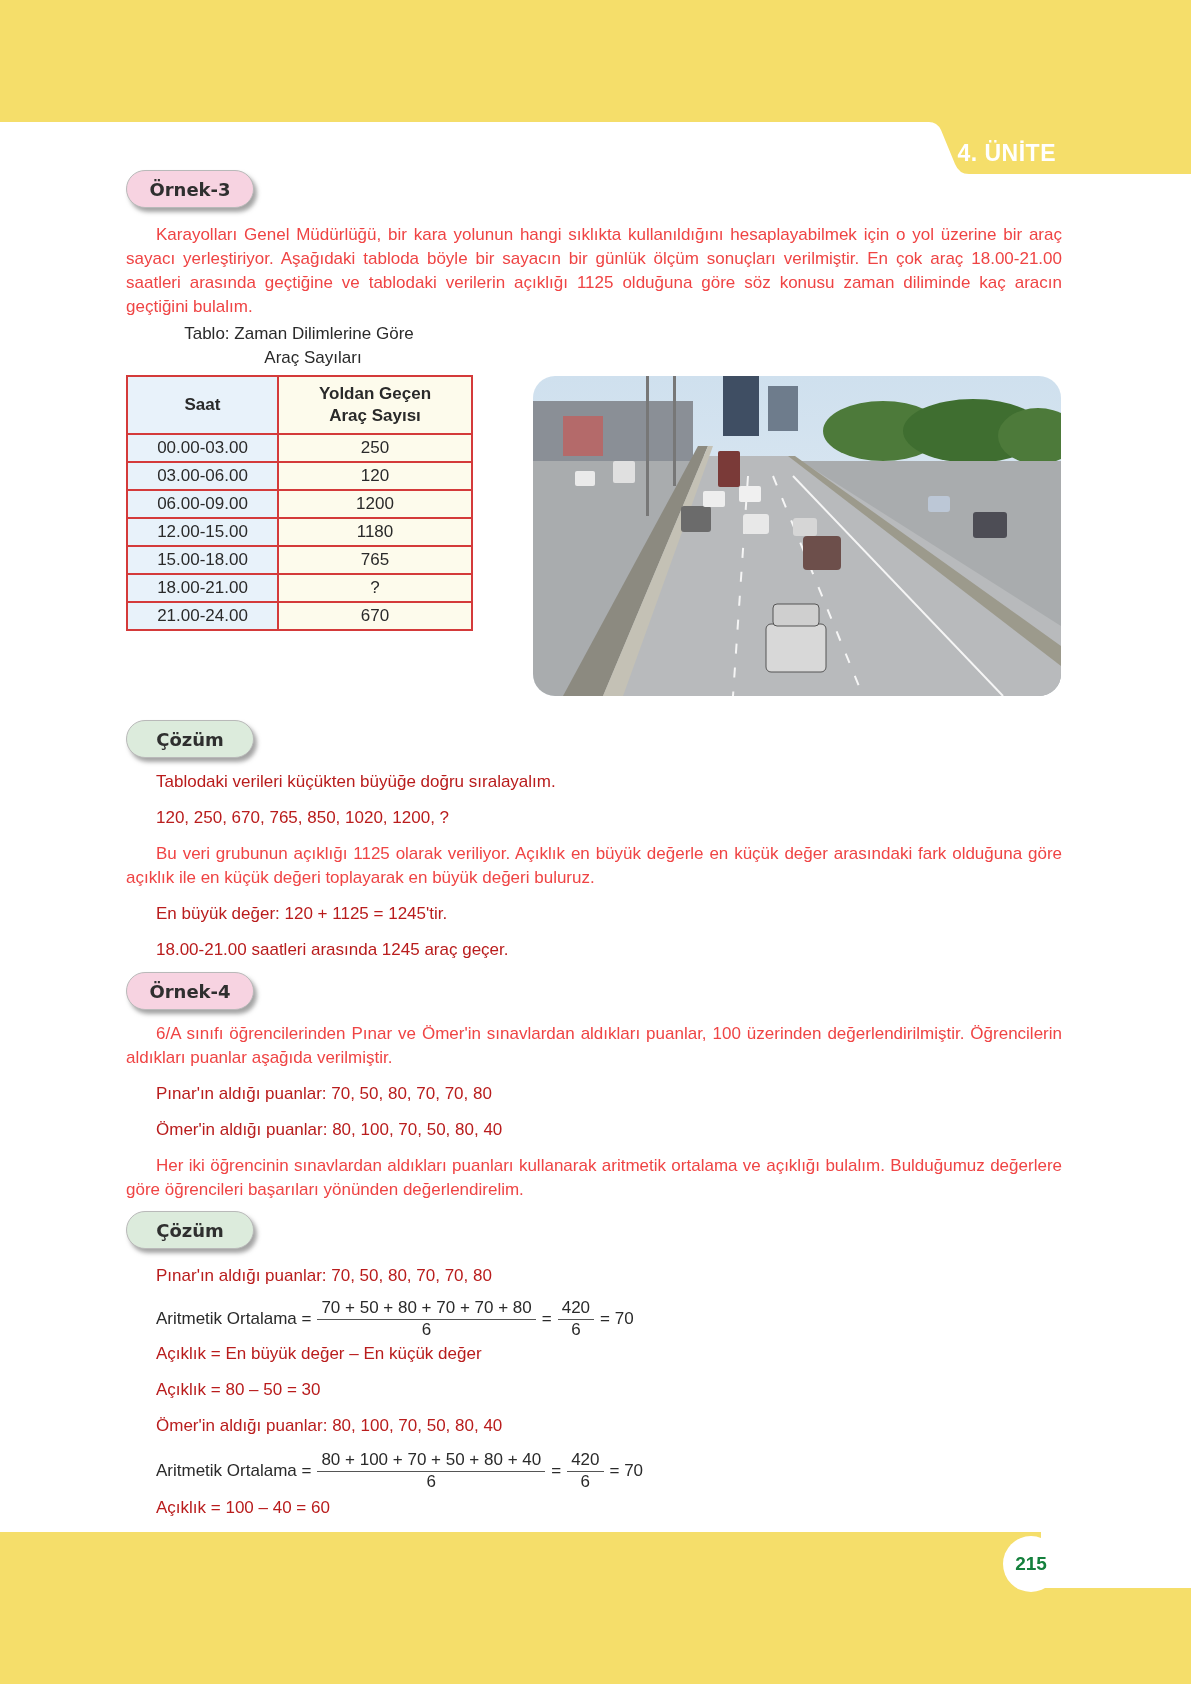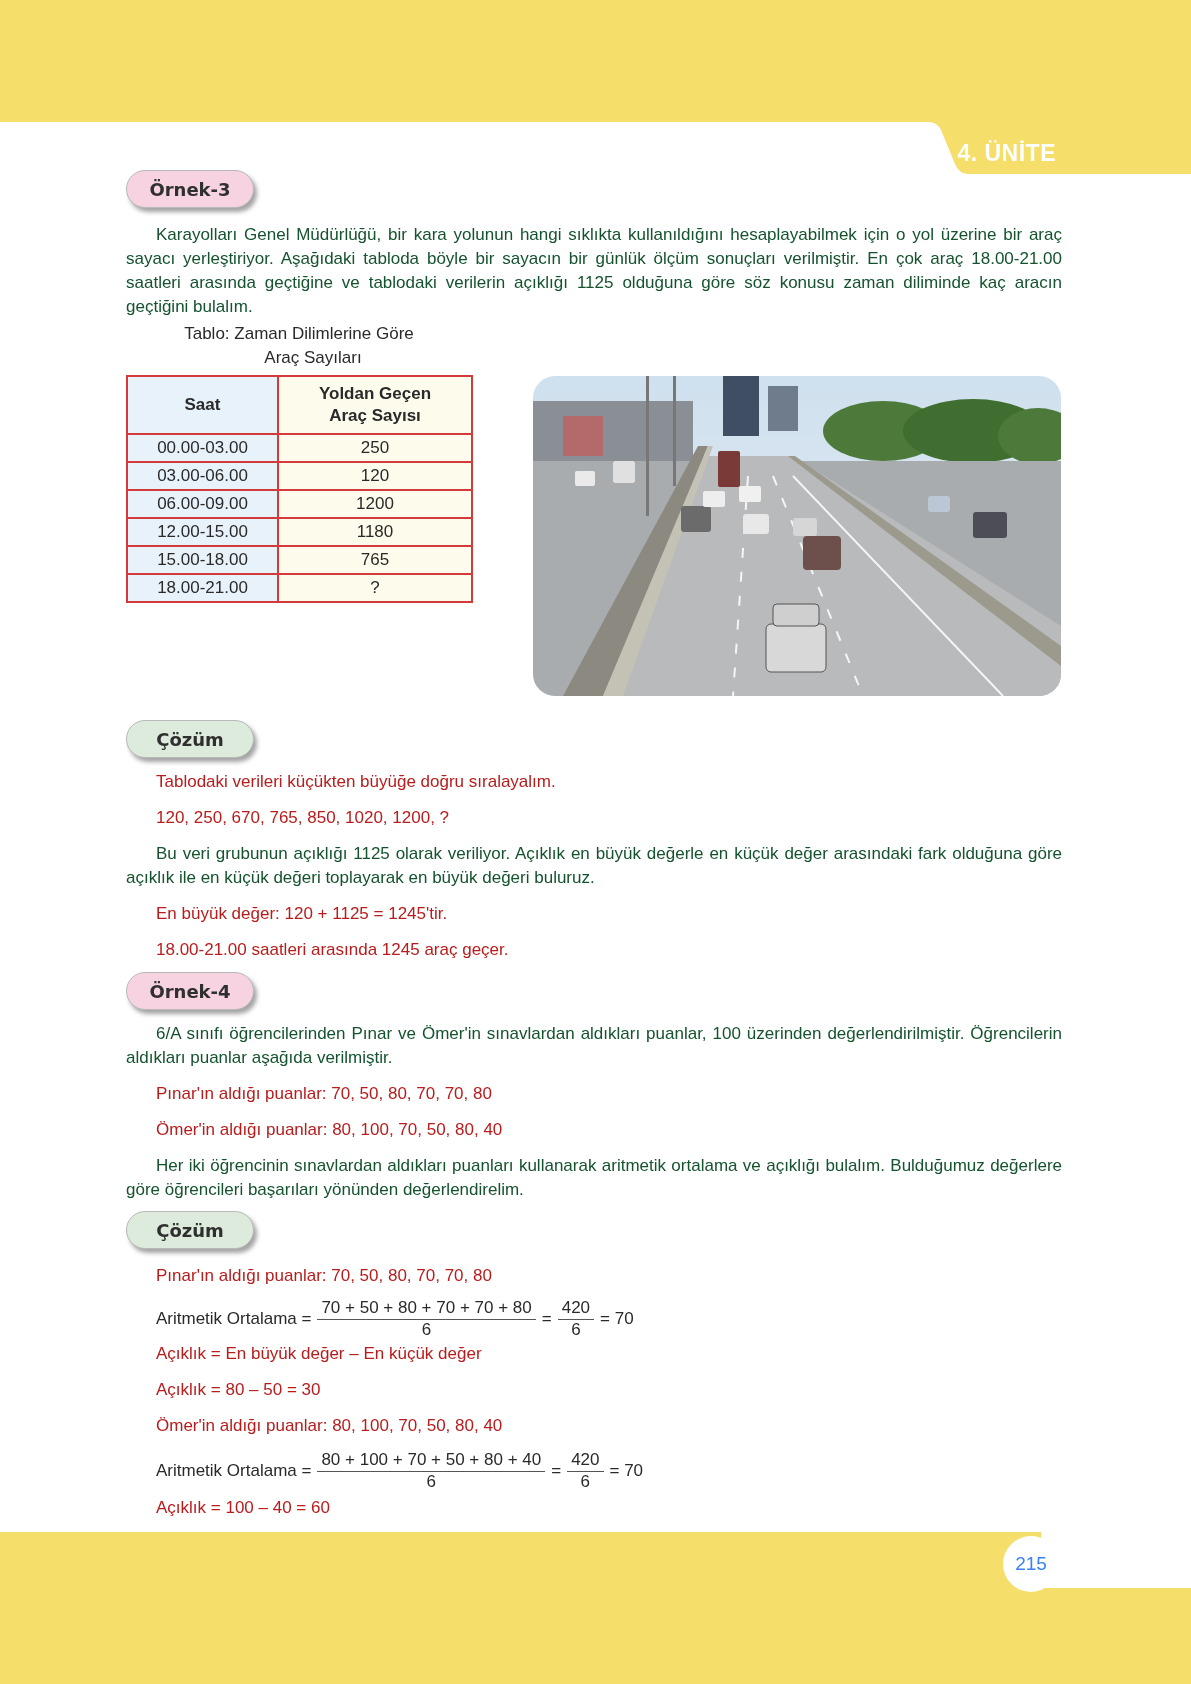--- a/index.html
+++ b/index.html
@@ -6,29 +6,29 @@
   html, body { width: 1191px; height: 1684px; background: #ffffff; }
   body { position: relative; overflow: hidden; font-family: "Liberation Sans", sans-serif; color: #2a2a2a; }
 
   .top-band { position: absolute; left: 0; top: 0; width: 1191px; height: 122px; background: #f5de6a; }
   .unit-tab { position: absolute; top: 122px; right: 0; width: 262px; height: 52px; }
   .unit-tab svg { position: absolute; left: 0; top: 0; }
   .unit-label { position: absolute; right: 135px; top: 140px; font-size: 23px; font-weight: bold; color: #ffffff; letter-spacing: 0.5px; }
 
   .bottom-band { position: absolute; left: 0; top: 1532px; width: 1191px; height: 152px; background: #f5de6a; }
   .page-strip { position: absolute; right: 0; top: 1532px; width: 150px; height: 56px; background: #ffffff; border-radius: 0 0 0 0; }
-  .page-circle { position: absolute; left: 1003px; top: 1536px; width: 56px; height: 56px; border-radius: 50%; background: #ffffff; display: flex; align-items: center; justify-content: center; font-size: 19px; font-weight: normal; color: #3b82f6; }
+  .page-circle { position: absolute; left: 1003px; top: 1536px; width: 56px; height: 56px; border-radius: 50%; background: #ffffff; display: flex; align-items: center; justify-content: center; font-size: 19px; font-weight: bold; color: #15803d; }
 
   .pill { position: absolute; height: 38px; border-radius: 19px; display: flex; align-items: center; justify-content: center;
           font-size: 18px; font-weight: bold; color: #2f2f2f; font-family: "DejaVu Sans", sans-serif;
           box-shadow: 3px 4px 4px rgba(90,90,90,0.55); border: 1px solid #b9b9b9; }
   .pill.pink { background: #f7d3e1; }
   .pill.green { background: #dcebdc; }
 
-  .para { position: absolute; left: 126px; width: 936px; font-size: 17px; line-height: 24px; color: #14532d; text-align: justify; }
+  .para { position: absolute; left: 126px; width: 936px; font-size: 17px; line-height: 24px; color: #ef4444; text-align: justify; }
   .indent { text-indent: 30px; }
   .line { position: absolute; left: 156px; font-size: 17px; line-height: 24px; color: #b91c1c; white-space: nowrap; }
 
   .caption { position: absolute; left: 126px; width: 346px; text-align: center; font-size: 17px; line-height: 24px; color: #2a2a2a; }
 
   table.data { position: absolute; left: 126px; top: 375px; width: 347px; border-collapse: collapse; font-size: 17px; color: #2a2a2a; }
   table.data th, table.data td { border: 2px solid #d43a3a; text-align: center; height: 28px; }
   table.data th { height: 58px; font-weight: bold; line-height: 22px; }
   table.data .c1 { background: #e8f2fa; width: 151px; }
   table.data .c2 { background: #fdfbec; }
@@ -83,20 +83,24 @@
         <td class="c1">12.00-15.00</td>
         <td class="c2">1180</td>
       </tr>
     <tr>
         <td class="c1">15.00-18.00</td>
         <td class="c2">765</td>
       </tr>
     <tr>
         <td class="c1">18.00-21.00</td>
         <td class="c2">?</td>
+      </tr>
+    <tr>
+        <td class="c1">21.00-24.00</td>
+        <td class="c2">670</td>
       </tr>
   </tbody>
 </table>
 
 <div class="photo">
   <svg width="528" height="320" viewBox="0 0 528 320" preserveAspectRatio="none">
     <defs>
       <linearGradient id="sky" x1="0" y1="0" x2="0" y2="1">
         <stop offset="0" stop-color="#cfe0ee"></stop>
           <stop offset="1" stop-color="#e6eef4"></stop>

